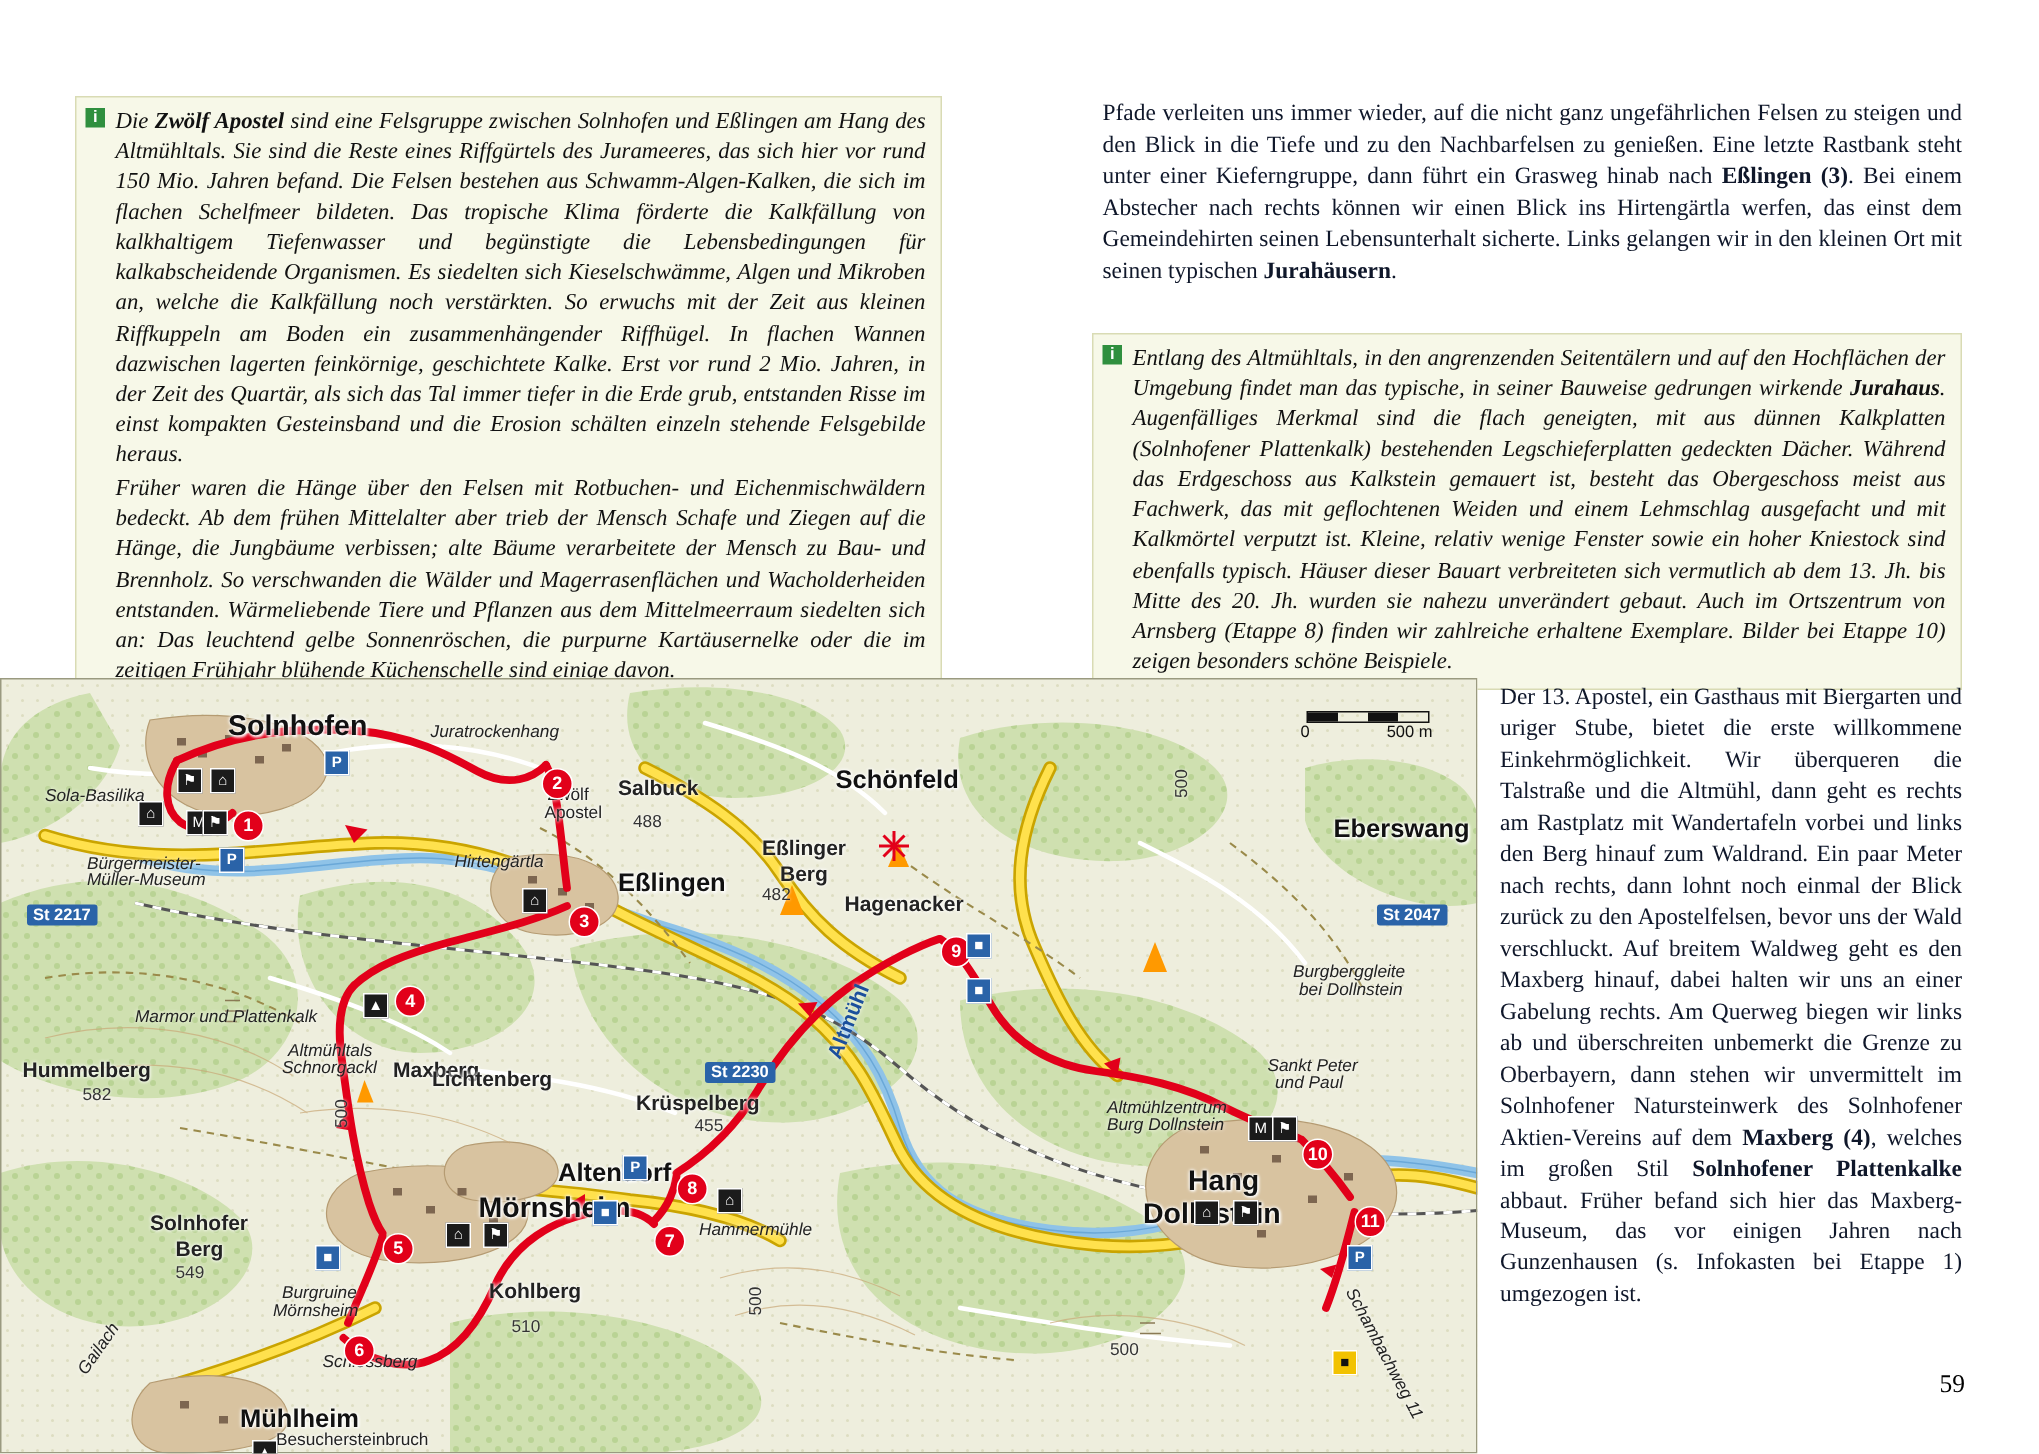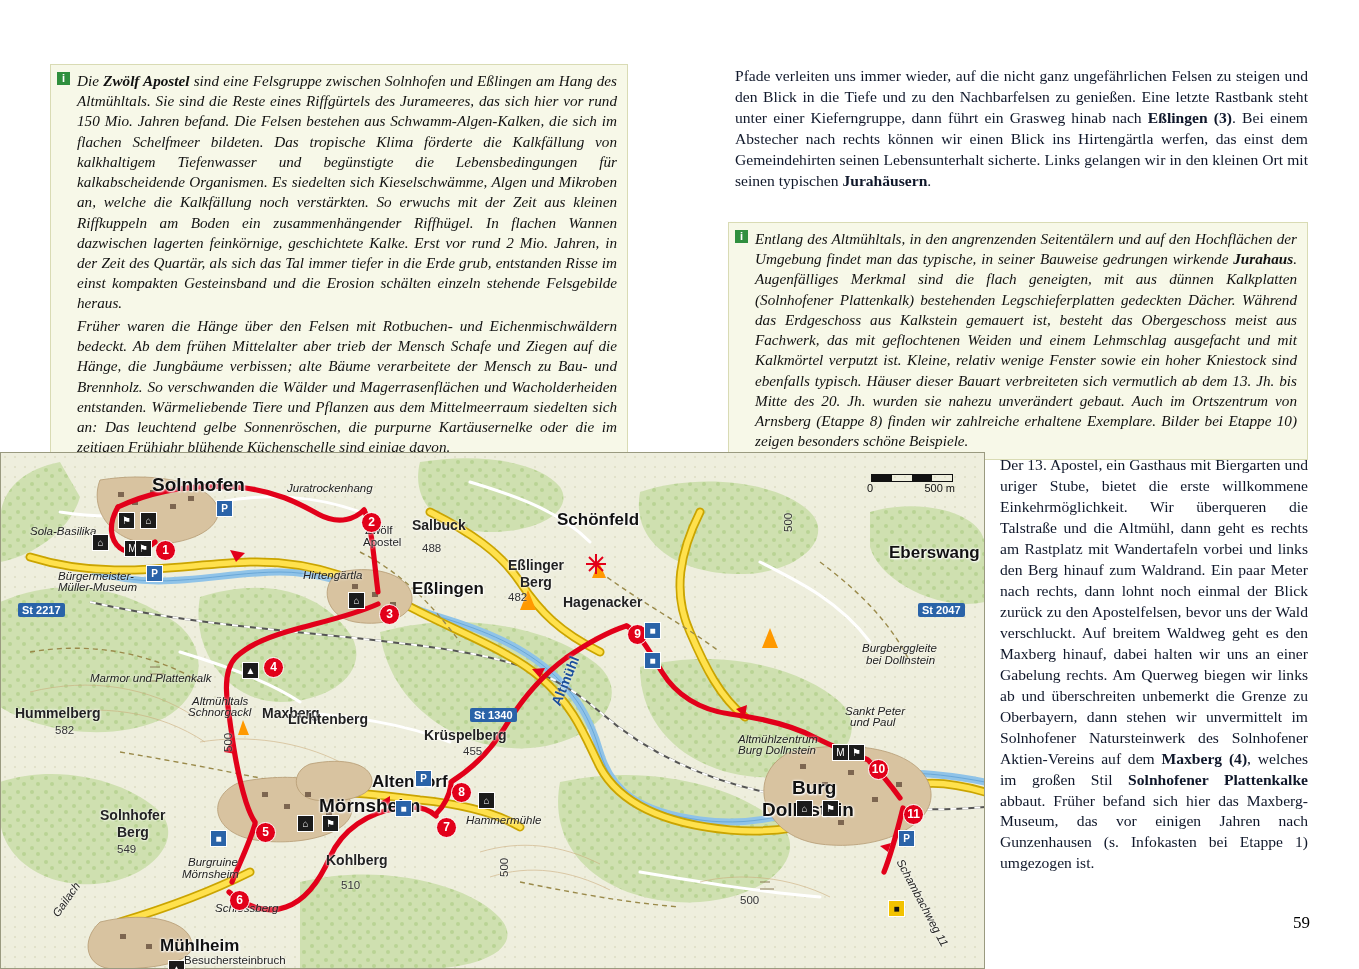--- a/index.html
+++ b/index.html
@@ -371,38 +371,38 @@
         <div class="maplabel ml-hill" style="left: 117px; top: 372px;">Berg</div>
         <div class="maplabel ml-elev" style="left: 117px; top: 391px;">549</div>
         <div class="maplabel ml-italic" style="left: 466px; top: 362px;">Hammermühle</div>
         <div class="maplabel ml-hill" style="left: 326px; top: 400px;">Kohlberg</div>
         <div class="maplabel ml-elev" style="left: 341px; top: 427px;">510</div>
         <div class="maplabel ml-italic" style="left: 188px; top: 404px; font-style: italic;">Burgruine</div>
         <div class="maplabel ml-italic" style="left: 182px; top: 416px;">Mörnsheim</div>
         <div class="maplabel ml-italic" style="left: 215px; top: 450px;">Schlossberg</div>
         <div class="maplabel ml-town" style="left: 116px; top: 484px;">Mühlheim</div>
         <div class="maplabel ml-small" style="left: 184px; top: 502px;">Besuchersteinbruch</div>
-        <div class="maplabel ml-town big" style="left: 748px; top: 325px;">Burg</div>
+        <div class="maplabel ml-town big" style="left: 748px; top: 325px;">Hang</div>
         <div class="maplabel ml-town big" style="left: 718px; top: 347px;">Dollnstein</div>
         <div class="maplabel ml-italic" style="left: 738px; top: 281px;">Altmühlzentrum</div>
         <div class="maplabel ml-italic" style="left: 738px; top: 292px;">Burg Dollnstein</div>
         <div class="maplabel ml-italic" style="left: 845px; top: 253px;">Sankt Peter</div>
         <div class="maplabel ml-italic" style="left: 850px; top: 264px;">und Paul</div>
         <div class="maplabel ml-italic" style="left: 862px; top: 190px;">Burgberggleite</div>
         <div class="maplabel ml-italic" style="left: 866px; top: 202px;">bei Dollnstein</div>
         <div class="maplabel ml-river" style="left: 548px; top: 250px; transform: rotate(-68deg); transform-origin: left top;">Altmühl</div>
         <div class="maplabel ml-italic" style="left: 50px; top: 460px; transform: rotate(-55deg); transform-origin: left top;">Gailach</div>
         <div class="maplabel ml-italic" style="left: 905px; top: 405px; transform: rotate(62deg); transform-origin: left top;">Schambachweg 11</div>
         <div class="maplabel ml-elev" style="left: 498px; top: 425px; transform: rotate(-90deg); transform-origin: left top;">500</div>
         <div class="maplabel ml-elev" style="left: 222px; top: 300px; transform: rotate(-90deg); transform-origin: left top;">500</div>
         <div class="maplabel ml-elev" style="left: 740px; top: 442px; transform: rotate(0deg); transform-origin: left top;">500</div>
         <div class="maplabel ml-elev" style="left: 782px; top: 80px; transform: rotate(-90deg); transform-origin: left top;">500</div>
         <div class="maplabel" style="left: 18px; top: 148px;"><span class="ml-road">St 2217</span></div>
         <div class="maplabel" style="left: 918px; top: 148px;"><span class="ml-road">St 2047</span></div>
-        <div class="maplabel" style="left: 470px; top: 253px;"><span class="ml-road">St 1340</span></div>
+        <div class="maplabel" style="left: 470px; top: 253px;"><span class="ml-road">St 2230</span></div>
         <div class="wp" style="left: 155px; top: 88px;">1</div>
         <div class="wp" style="left: 361px; top: 60px;">2</div>
         <div class="wp" style="left: 379px; top: 152px;">3</div>
         <div class="wp" style="left: 263px; top: 205px;">4</div>
         <div class="wp" style="left: 255px; top: 370px;">5</div>
         <div class="wp" style="left: 229px; top: 438px;">6</div>
         <div class="wp" style="left: 436px; top: 365px;">7</div>
         <div class="wp" style="left: 451px; top: 330px;">8</div>
         <div class="wp" style="left: 627px; top: 172px;">9</div>
         <div class="wp" style="left: 868px; top: 307px;">10</div>

